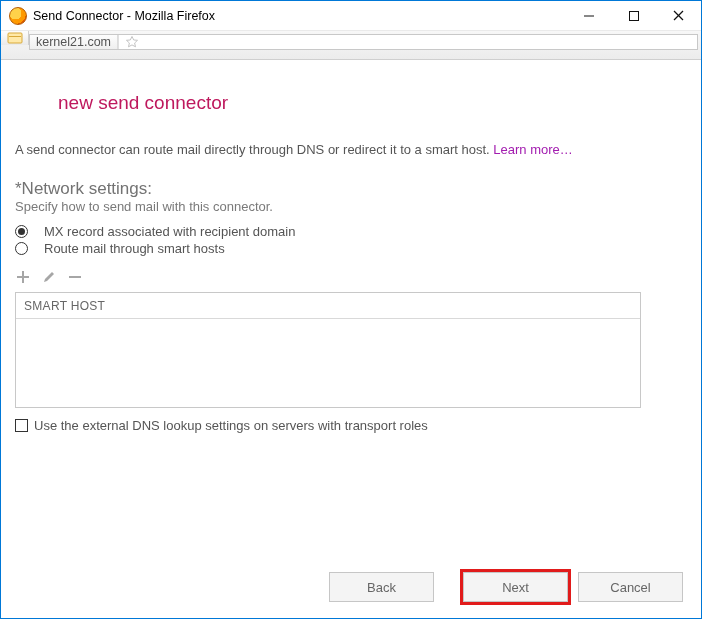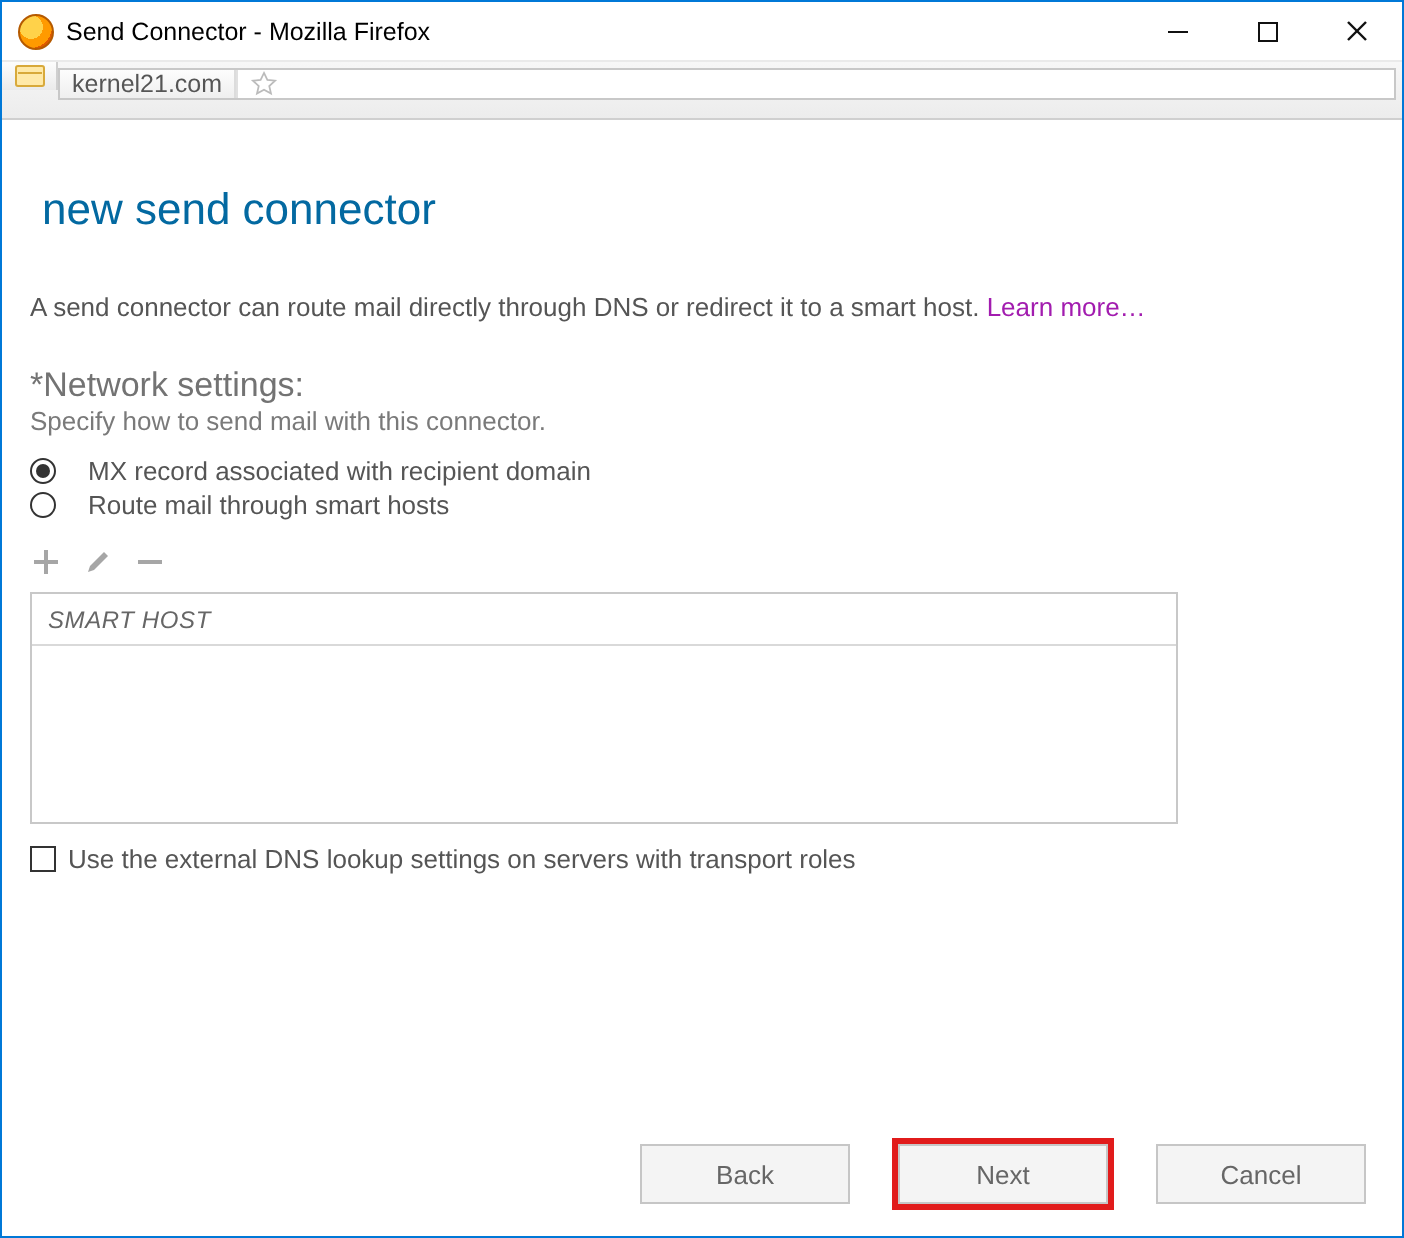--- a/index.html
+++ b/index.html
@@ -87,23 +87,24 @@
 
   
   .content {
     padding: 18px 14px 0 14px;
     height: calc(100% - 30px - 29px);
     display: flex;
     flex-direction: column;
   }
   h1.page-title {
     font-weight: 200;
-    font-size: 22px;
-    color: #0369a1;
+    font-size: 19px;
+    color: #be185d;
     padding: 14px 0 28px 6px;
+    margin-left: 37px;
   }
   .helptext {
     color: #555;
     font-size: 13px;
     padding-bottom: 22px;
   }
   .helptext a { color: #a21caf; text-decoration: none; }
   .label { color: #737373; font-size: 17px; }
   .sublabel { color: #7a7a7a; font-size: 13px; margin-bottom: 10px; }
 
@@ -134,24 +135,23 @@
     align-items: center;
     color: #a6a6a6;
     height: 18px;
   }
   .tbicon {
     width: 16px; height: 16px;
     display: inline-flex; align-items: center; justify-content: center;
   }
 
   .grid-box {
-    width: 574px;
+    width: 626px;
     border: 1px solid #c8c8c8;
     height: 116px;
-    font-style: italic;
   }
   .grid-head {
     height: 26px;
     border-bottom: 1px solid #d9d9d9;
     display: flex; align-items: center;
     padding: 0 8px;
     color: #666;
     font-size: 12px;
     letter-spacing: 0.3px;
   }
@@ -166,35 +166,36 @@
     width: 13px; height: 13px;
     border: 1px solid #333;
     display: inline-block;
     flex-shrink: 0;
   }
 
   .flexspacer { flex: 1; }
 
   .footer {
     display: flex;
-    gap: 24px;
+    gap: 10px;
     justify-content: flex-end;
     padding: 0 4px 16px 0;
   }
   .btn {
     width: 105px; height: 30px;
     background: #f4f4f4;
     border: 1px solid #c6c6c6;
     color: #666;
     font-size: 13px;
     display: flex; align-items: center; justify-content: center;
   }
   .btn.highlight {
     outline: 3px solid #e11b1b;
     outline-offset: 0;
+    margin-left: 19px;
   }
 </style>
 </head>
 <body>
 
 <div class="titlebar">
   <div class="ff-icon"></div>
   <div class="title">Send Connector - Mozilla Firefox</div>
   <div class="spacer"></div>
   <div class="winbtn">

